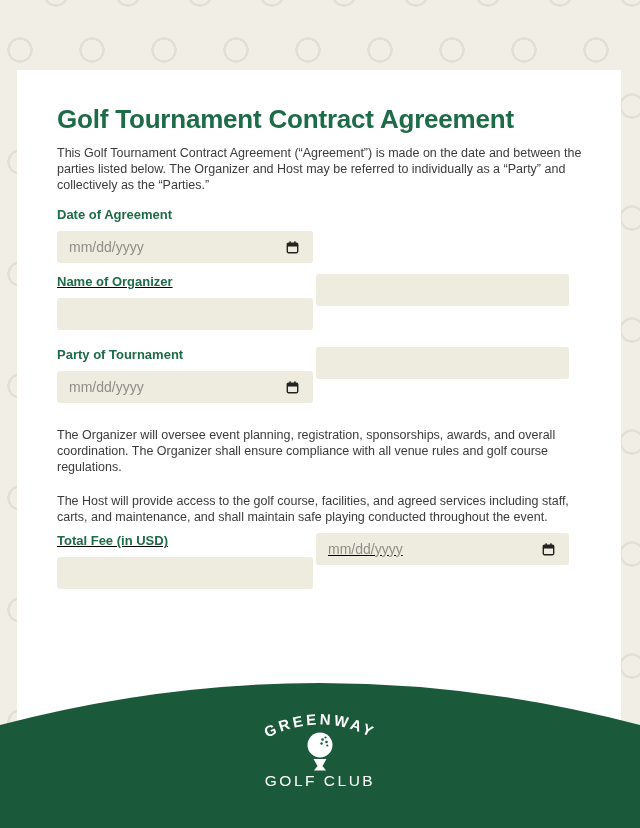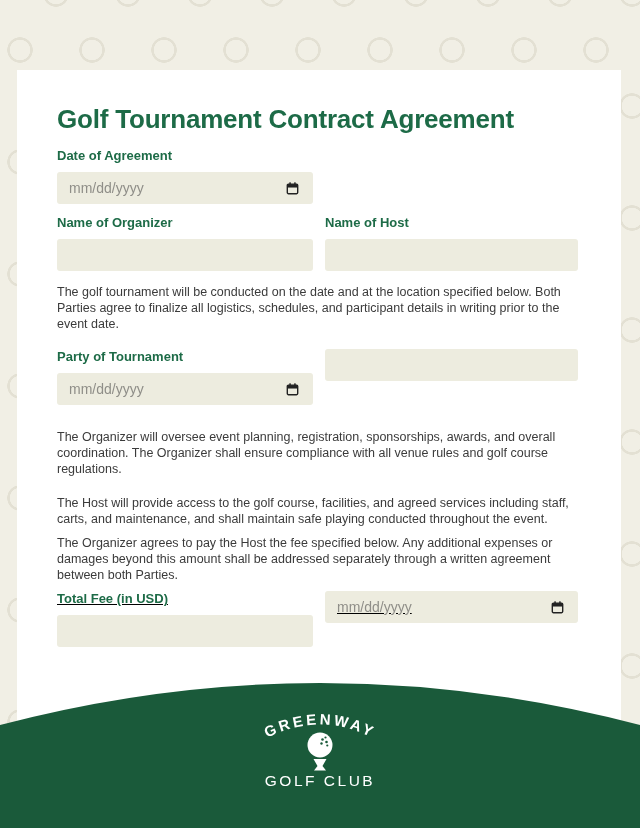--- a/index.html
+++ b/index.html
@@ -23,23 +23,23 @@
     margin:34px 0 0;font-size:26px;line-height:30px;font-weight:700;
     color:#1d6b47;letter-spacing:-0.2px;white-space:nowrap;
   }
   p.body{
     margin:11px 0 0;font-size:12.5px;line-height:16px;color:#3b3b3b;
   }
   p.m13{margin-top:13px;}
   p.m24{margin-top:24px;}
   p.m18{margin-top:18px;}
   p.m8{margin-top:8px;}
-  .row{display:grid;grid-template-columns:256px 253px;column-gap:12px;}
+  .row{display:grid;grid-template-columns:256px 253px;column-gap:3px;}
   .row.m14{margin-top:14px;}
-  .row.m11{margin-top:11px;}
+  .row.m11{margin-top:11px;text-decoration:underline;}
   .row.m17{margin-top:17px;}
   .row.m8{margin-top:8px;text-decoration:underline;}
   .flabel{
     font-size:13px;line-height:16px;font-weight:700;color:#1d6b47;margin-bottom:8px;
   }
   .text-input{
     display:block;width:100%;height:32px;box-sizing:border-box;
     background:#edecdf;border:none;outline:none;border-radius:3px;
     font:14px "Liberation Sans","DejaVu Sans",sans-serif;color:#3b3b3b;padding:0 10px;
   }
@@ -53,20 +53,21 @@
   .dome{position:absolute;left:0;bottom:0;z-index:2;display:block;}
 </style>
 </head>
 <body>
 
 <div class="page">
   <div class="card">
 
     <h1 class="title">Golf Tournament Contract Agreement</h1>
 
+    <p class="body">This Golf Tournament Contract Agreement (“Agreement”) is made on the date and between the parties listed below. The Organizer and Host may be referred to individually as a “Party” and collectively as the “Parties.”</p>
 
     <div class="row m14">
       <div>
         <div class="flabel">Date of Agreement</div>
         <div class="date-field">
           <span class="date-ph">mm/dd/yyyy</span>
           <span class="cal">
             <svg viewBox="0 0 16 16" width="13" height="13">
               <rect x="1.6" y="2.6" width="12.8" height="11.8" rx="1.4" fill="none" stroke="#222222" stroke-width="1.7"></rect>
               <rect x="1.6" y="2.6" width="12.8" height="4.2" fill="#222222"></rect>
@@ -78,26 +79,24 @@
       </div>
       <div></div>
     </div>
 
     <div class="row m11">
       <div>
         <div class="flabel">Name of Organizer</div>
         <input class="text-input" type="text" value="" style="">
       </div>
       <div>
-        <div class="flabel">Name of Host</div>
         <input class="text-input" type="text" value="" style="">
       </div>
     </div>
 
-    <p class="body m13">The golf tournament will be conducted on the date and at the location specified below. Both Parties agree to finalize all logistics, schedules, and participant details in writing prior to the event date.</p>
 
     <div class="row m17">
       <div>
         <div class="flabel">Party of Tournament</div>
         <div class="date-field">
           <span class="date-ph">mm/dd/yyyy</span>
           <span class="cal">
             <svg viewBox="0 0 16 16" width="13" height="13">
               <rect x="1.6" y="2.6" width="12.8" height="11.8" rx="1.4" fill="none" stroke="#222222" stroke-width="1.7"></rect>
               <rect x="1.6" y="2.6" width="12.8" height="4.2" fill="#222222"></rect>
@@ -109,21 +108,20 @@
       </div>
       <div>
         <input class="text-input" type="text" value="" style="">
       </div>
     </div>
 
     <p class="body m24">The Organizer will oversee event planning, registration, sponsorships, awards, and overall coordination. The Organizer shall ensure compliance with all venue rules and golf course regulations.</p>
 
     <p class="body m18">The Host will provide access to the golf course, facilities, and agreed services including staff, carts, and maintenance, and shall maintain safe playing conducted throughout the event.</p>
 
-    <p class="body m8">The Organizer agrees to pay the Host the fee specified below. Any additional expenses or damages beyond this amount shall be addressed separately through a written agreement between both Parties.</p>
 
     <div class="row m8">
       <div>
         <div class="flabel">Total Fee (in USD)</div>
         <input class="text-input" type="text" value="" style="">
       </div>
       <div>
         <div class="date-field">
           <span class="date-ph">mm/dd/yyyy</span>
           <span class="cal">

